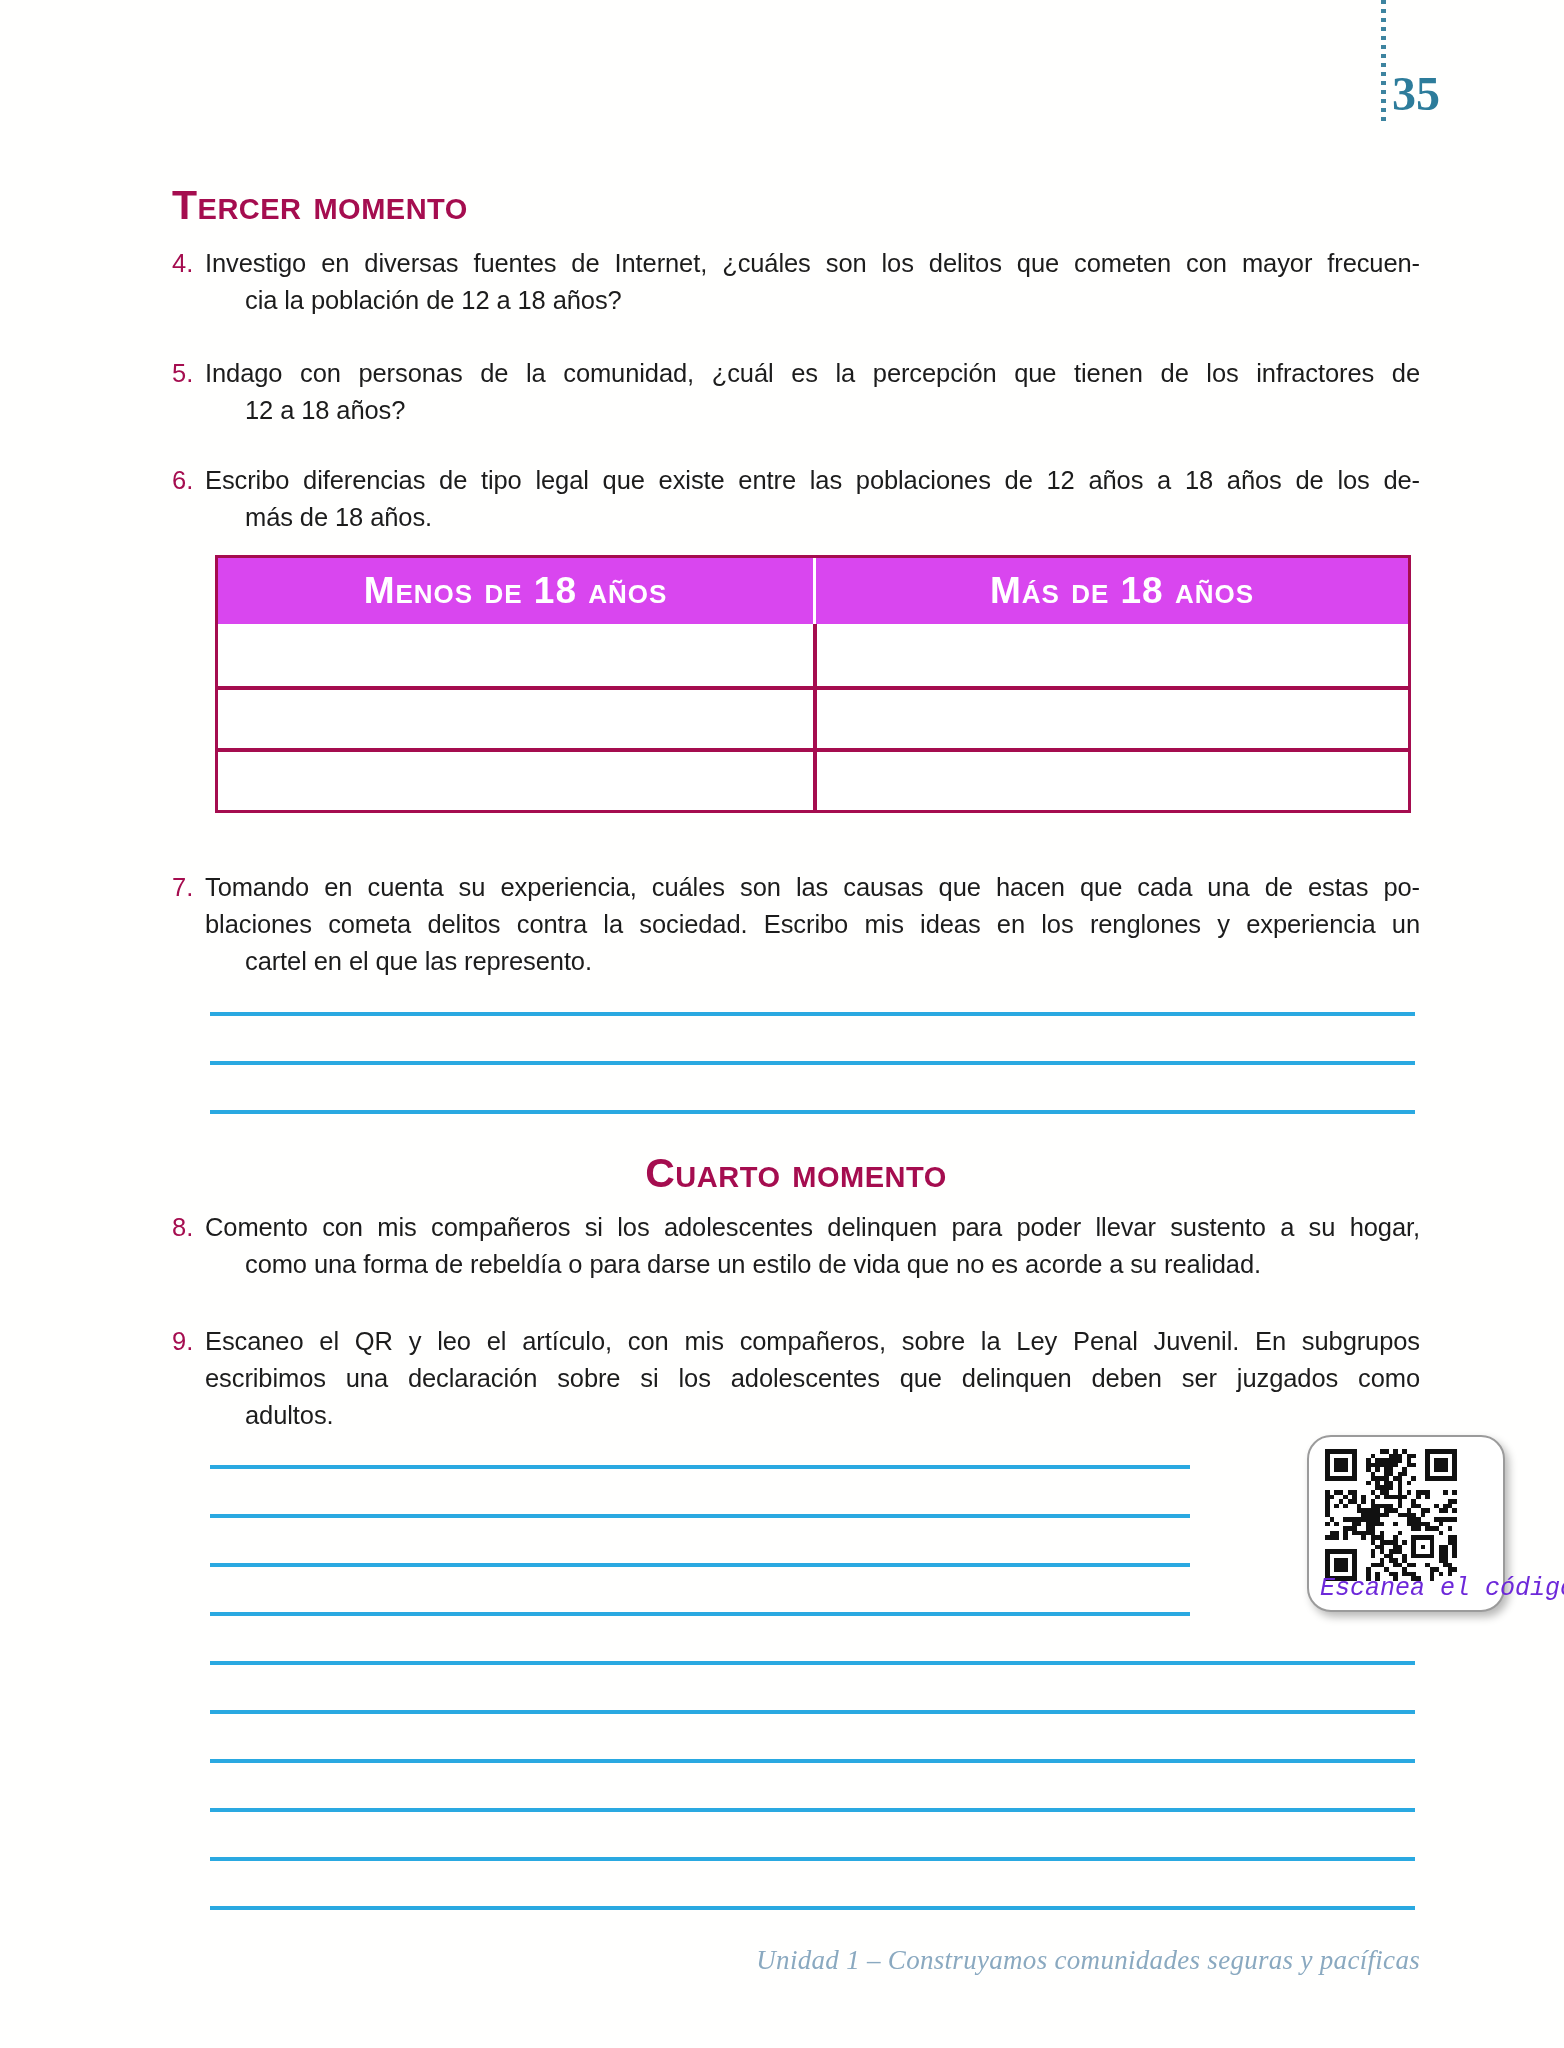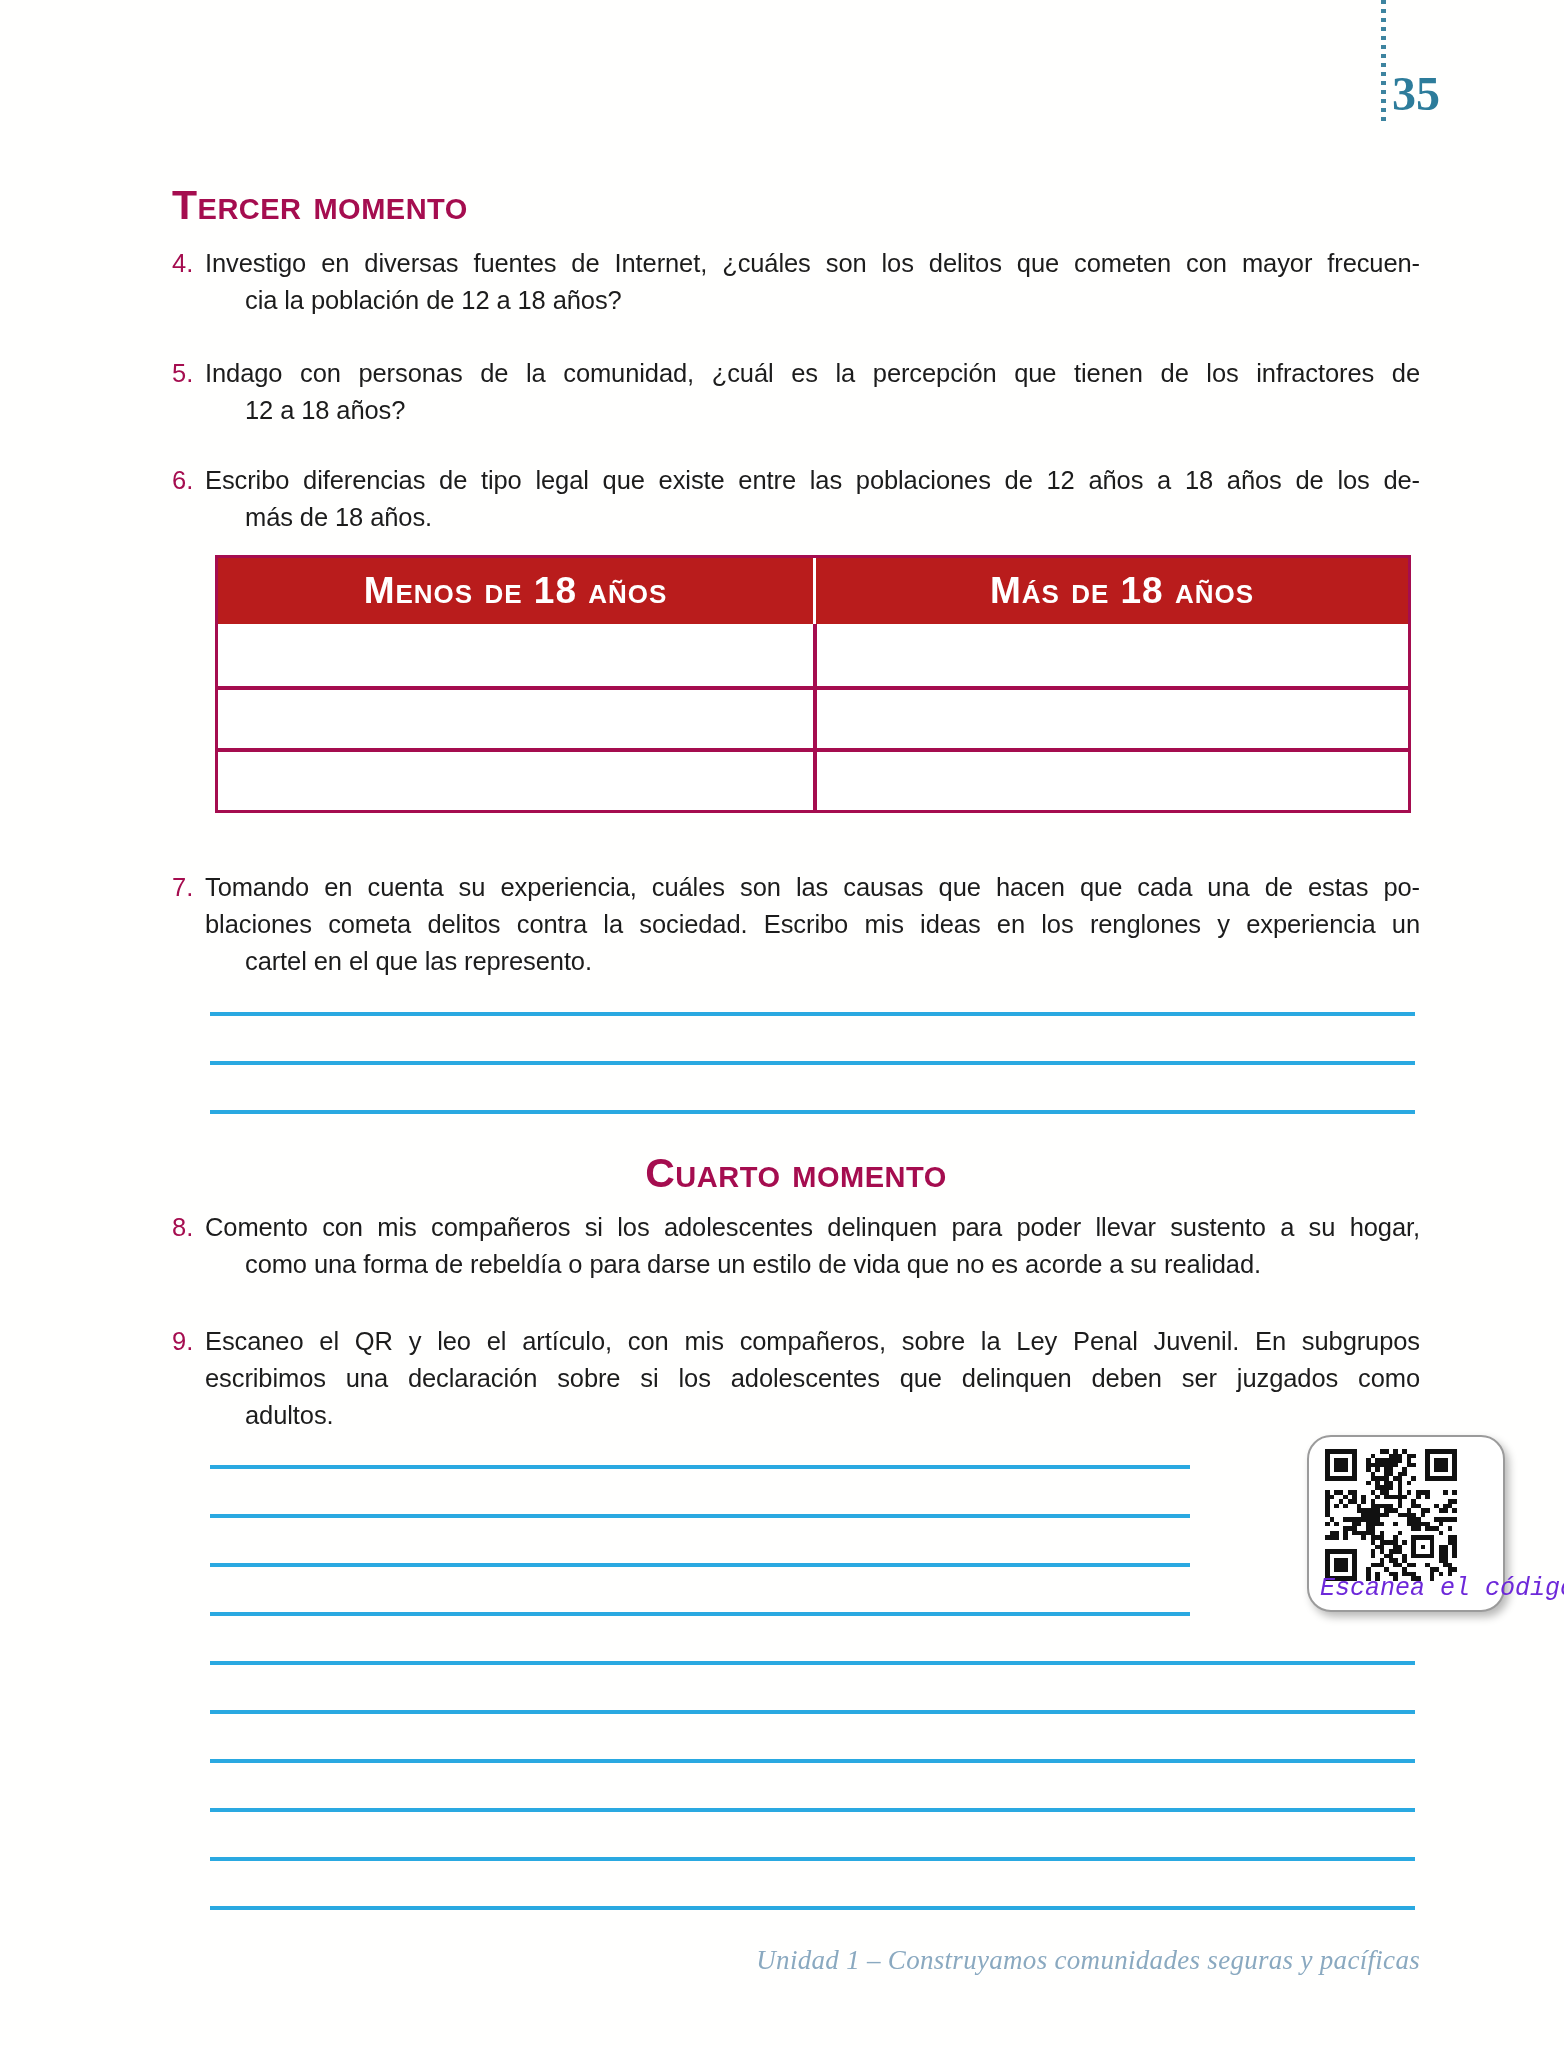--- a/index.html
+++ b/index.html
@@ -35,21 +35,21 @@
   }
   .item .itext { width:1215px; font-size:25.5px; line-height:37px; letter-spacing:-0.1px; }
   .jline { text-align:justify; text-align-last:justify; white-space:nowrap; }
   .jline.last { text-align-last:left;margin-left:40px; }
 
   .mb36 { margin-bottom:36px; } .mb33 { margin-bottom:33px; }
   .mb19 { margin-bottom:19px; } .mb40 { margin-bottom:40px; }
 
   
   .tbl { margin:0 0 56px 43px; width:1196px; border:3px solid #a50d4f; background:#fff; }
-  .thead { display:flex; background:#b91c1c; }
+  .thead { display:flex; background:#d946ef; }
   .th {
     flex:1 1 50%; height:66px; display:flex; align-items:center; justify-content:center;
     color:#ffffff; font-variant:small-caps; font-weight:bold; font-size:37px; letter-spacing:1px;
   }
   .th + .th { border-left:3px solid #ffffff;padding-left:20px; }
   .trow { display:flex; height:62px; }
   .trow + .trow { border-top:4px solid #a50d4f; }
   .tcell { flex:1 1 50%; }
   .tcell + .tcell { border-left:4px solid #a50d4f; }
 

